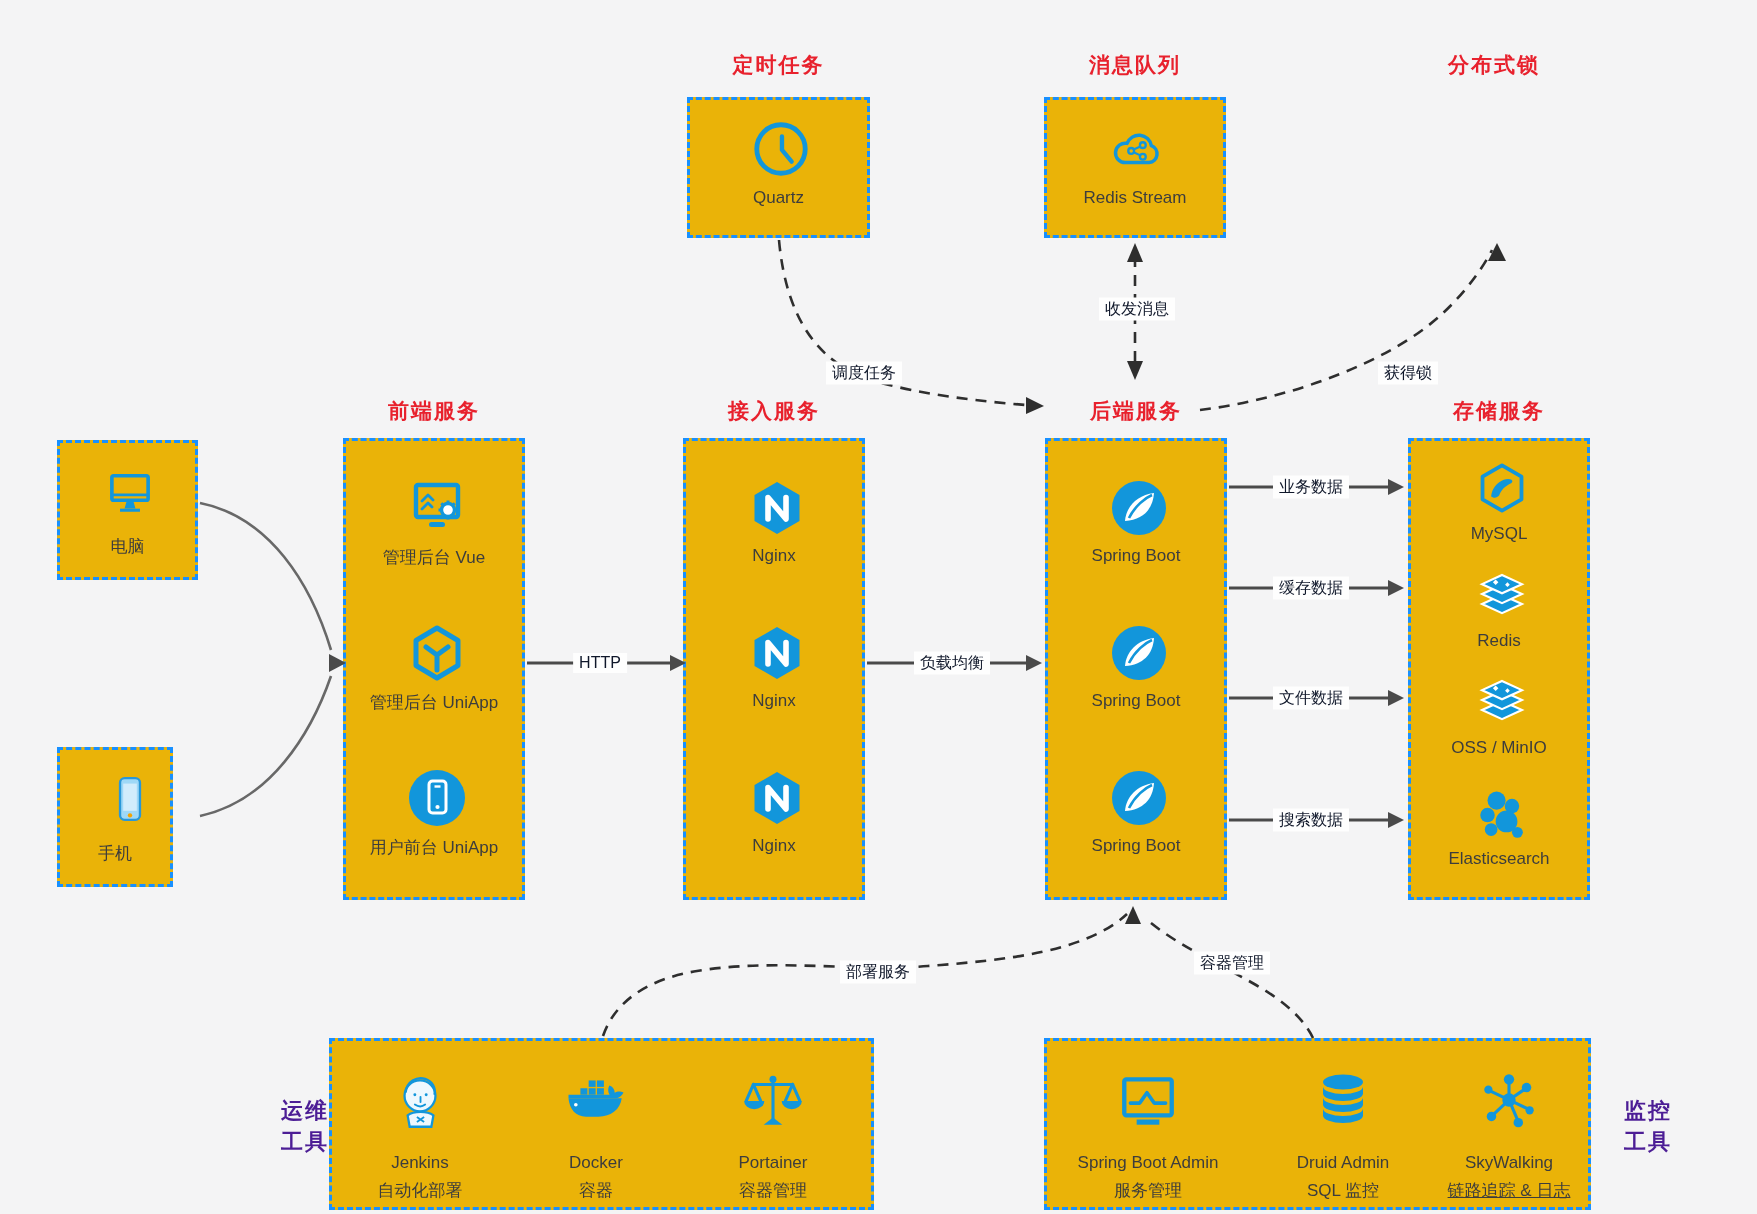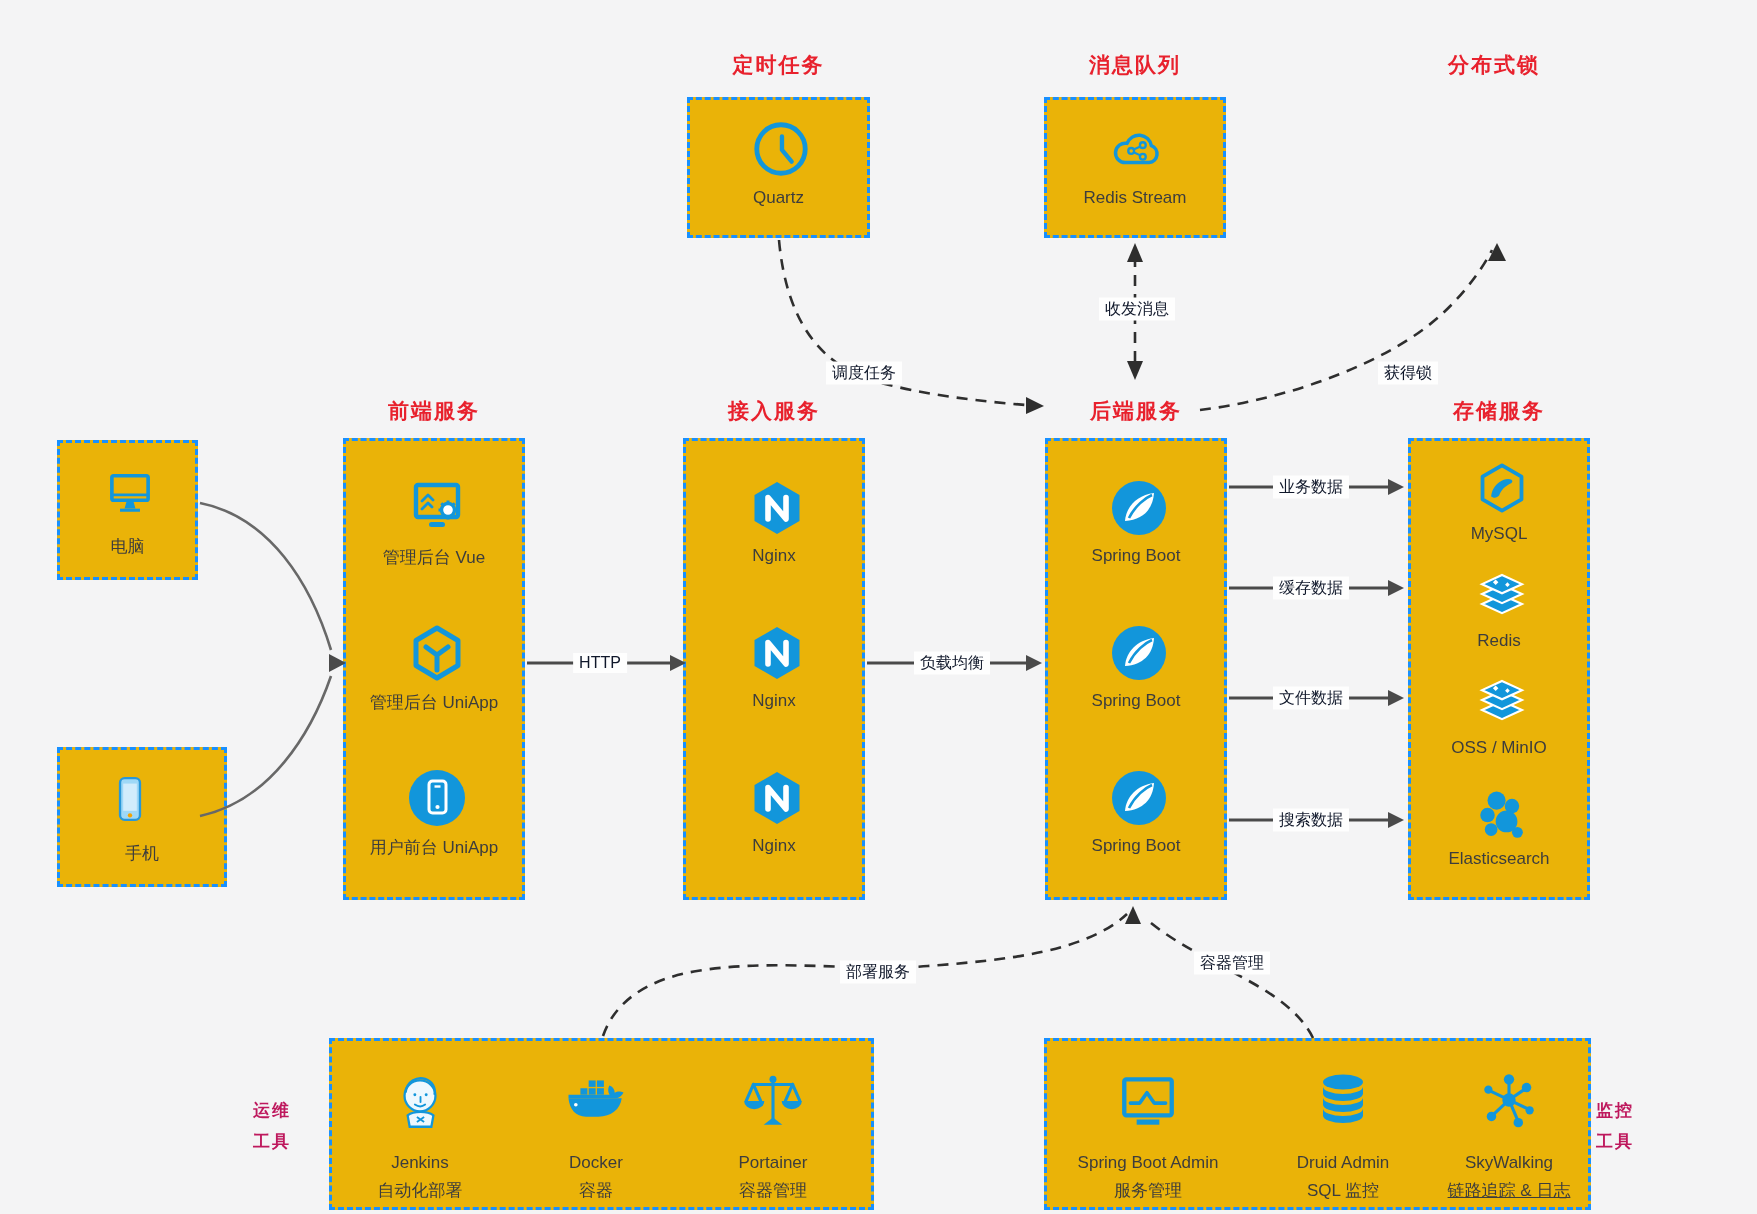--- a/index.html
+++ b/index.html
@@ -3,21 +3,21 @@
 <meta charset="utf-8">
 <title>ruoyi-vue-pro 技术架构图</title>
 <style>
   html,body{margin:0;padding:0;background:#f4f4f5;font-family:"Liberation Sans","DejaVu Sans",sans-serif;}
   .canvas{position:relative;width:1757px;height:1214px;background:#f4f4f5;overflow:hidden;}
   .gbox{position:absolute;background:#eab308;border:3px dashed #1890ff;box-sizing:border-box;z-index:2;}
   .col-title{position:absolute;color:#e8212d;font-size:21px;font-weight:bold;text-align:center;letter-spacing:2px;z-index:6;}
   .ilabel{position:absolute;left:0;width:100%;text-align:center;font-size:17px;color:#3d3d3d;white-space:nowrap;z-index:4;}
   .icon{position:absolute;z-index:4;}
   .elabel{position:absolute;transform:translate(-50%,-50%);background:#fefefe;padding:1px 6px;font-size:16px;color:#0f172a;white-space:nowrap;z-index:6;}
-  .side-label{position:absolute;color:#be185d;font-size:17px;font-weight:bold;text-align:left;line-height:31px;letter-spacing:2px;z-index:6;}
+  .side-label{position:absolute;color:#4c1d95;font-size:22px;font-weight:bold;text-align:right;line-height:31px;letter-spacing:2px;z-index:6;}
   .overlay{position:absolute;left:0;top:0;z-index:5;pointer-events:none;}
   .note{position:absolute;left:57px;top:98px;width:398px;height:62px;background:#faf4c8;color:#3a3a3a;
         font-size:16px;line-height:24px;padding:7px 0 0 14px;box-sizing:border-box;z-index:3;}
   .note::after{content:"";position:absolute;right:0;top:0;width:0;height:0;
         border-left:13px solid #d8d1a2;border-top:13px solid #f4f4f5;}
 </style>
 </head>
 <body>
 
 <div class="canvas">
@@ -56,21 +56,21 @@
       <svg width="58" height="58" viewBox="0 0 64 64">
         <rect x="12" y="13" width="40" height="27" rx="2" fill="none" stroke="#1296db" stroke-width="4"></rect>
         <line x1="12" y1="34" x2="52" y2="34" stroke="#1296db" stroke-width="3"></line>
         <path d="M28 42 h8 l2 7 h-12 z" fill="#1296db"></path>
         <line x1="21" y1="51" x2="43" y2="51" stroke="#1296db" stroke-width="3.4"></line>
       </svg>
     </span>
     <div class="ilabel" style="top:92px;">电脑</div>
   </div>
 
-  <div class="gbox" style="left:57px;top:747px;width:170px;height:140px;padding-left:20px;">
+  <div class="gbox" style="left:57px;top:747px;width:116px;height:140px;padding-left:20px;">
     <span class="icon" style="left:41px;top:20px;">
       <svg width="58" height="58" viewBox="0 0 64 64">
         <rect x="21" y="9" width="22" height="46" rx="5" fill="#9fd8f7" stroke="#2a97d8" stroke-width="2.6"></rect>
         <rect x="24.5" y="15" width="15" height="30" fill="#d2ecfc"></rect>
         <circle cx="32" cy="50" r="2.4" fill="#f5a300"></circle>
       </svg>
     </span>
     <div class="ilabel" style="top:92px;">手机</div>
   </div>
 

